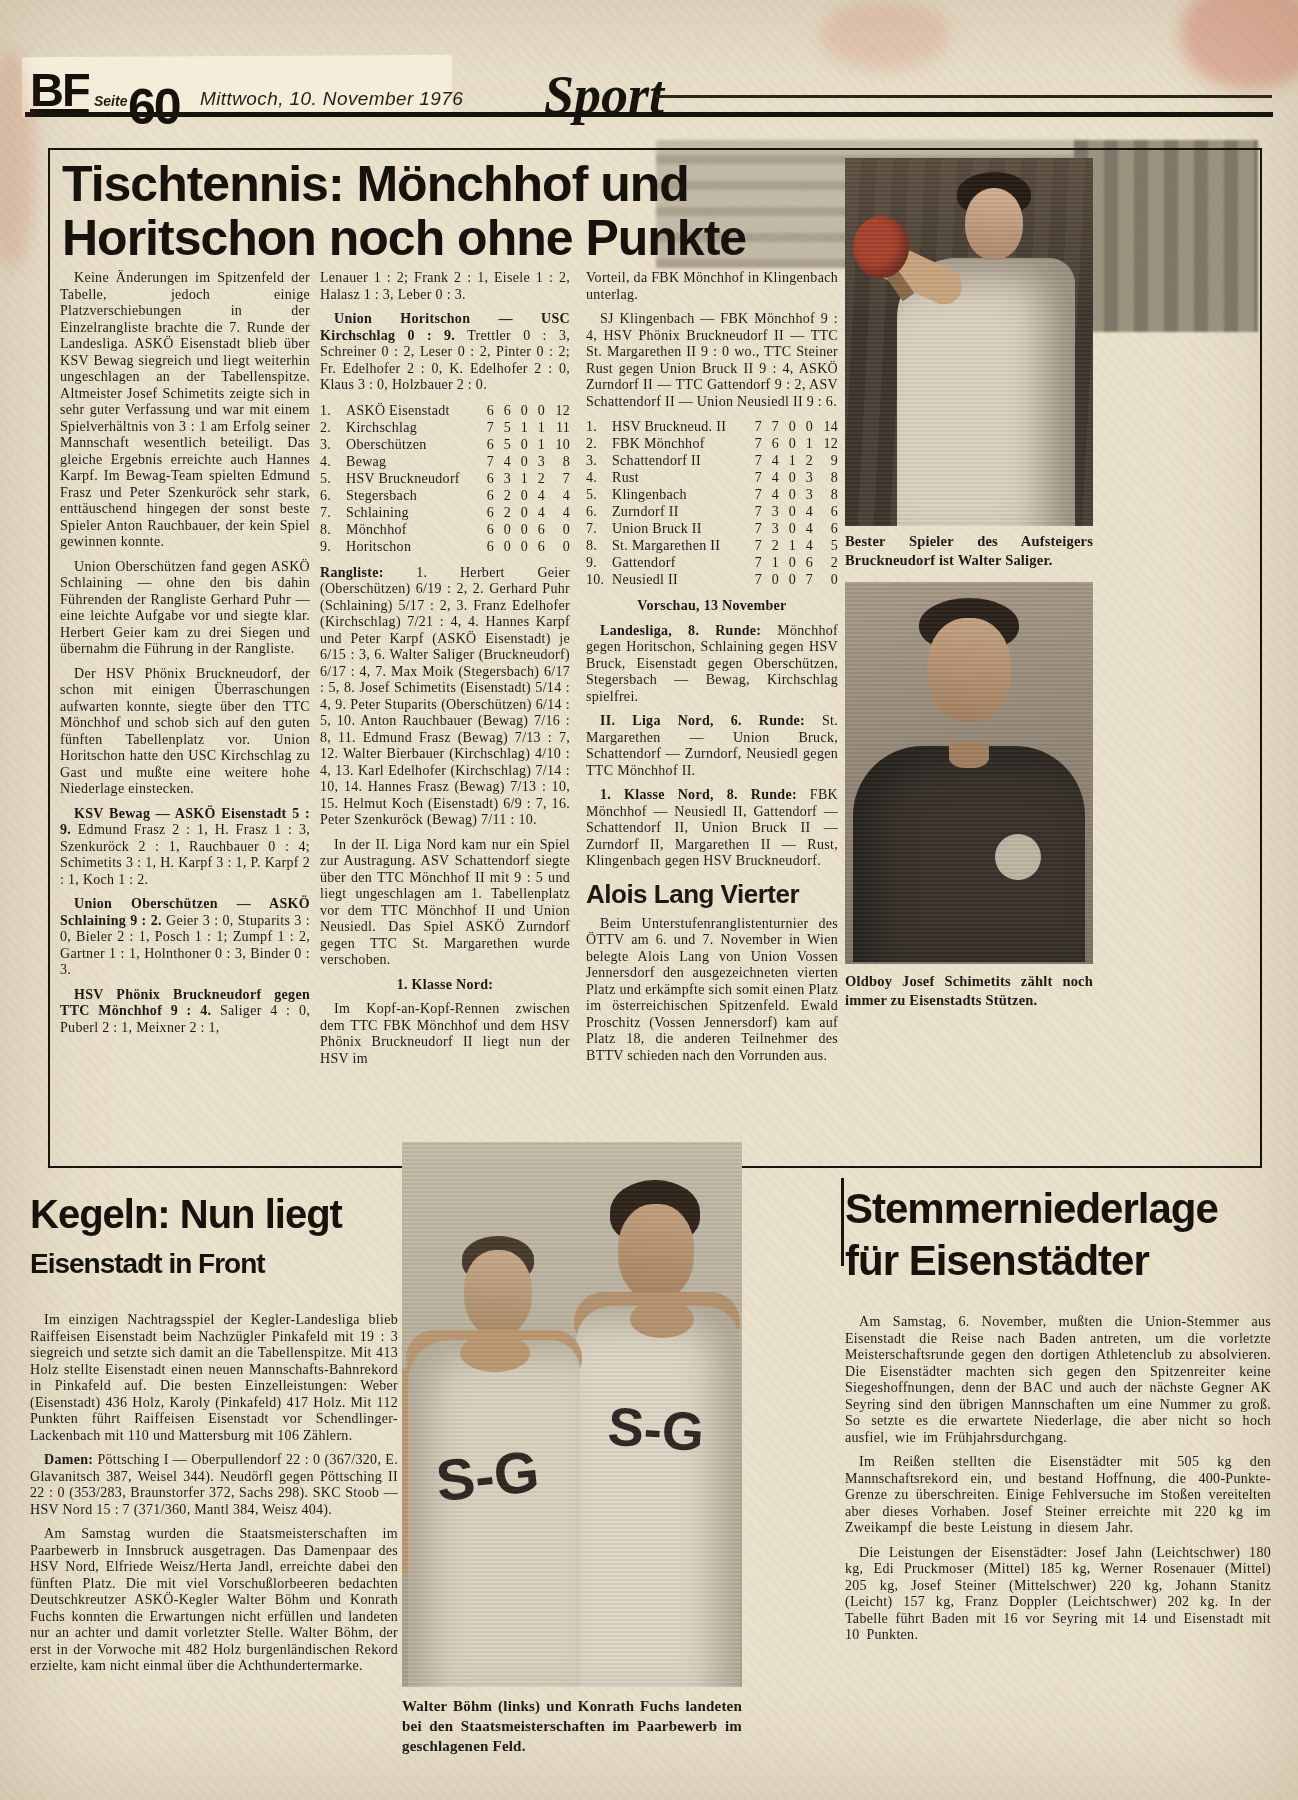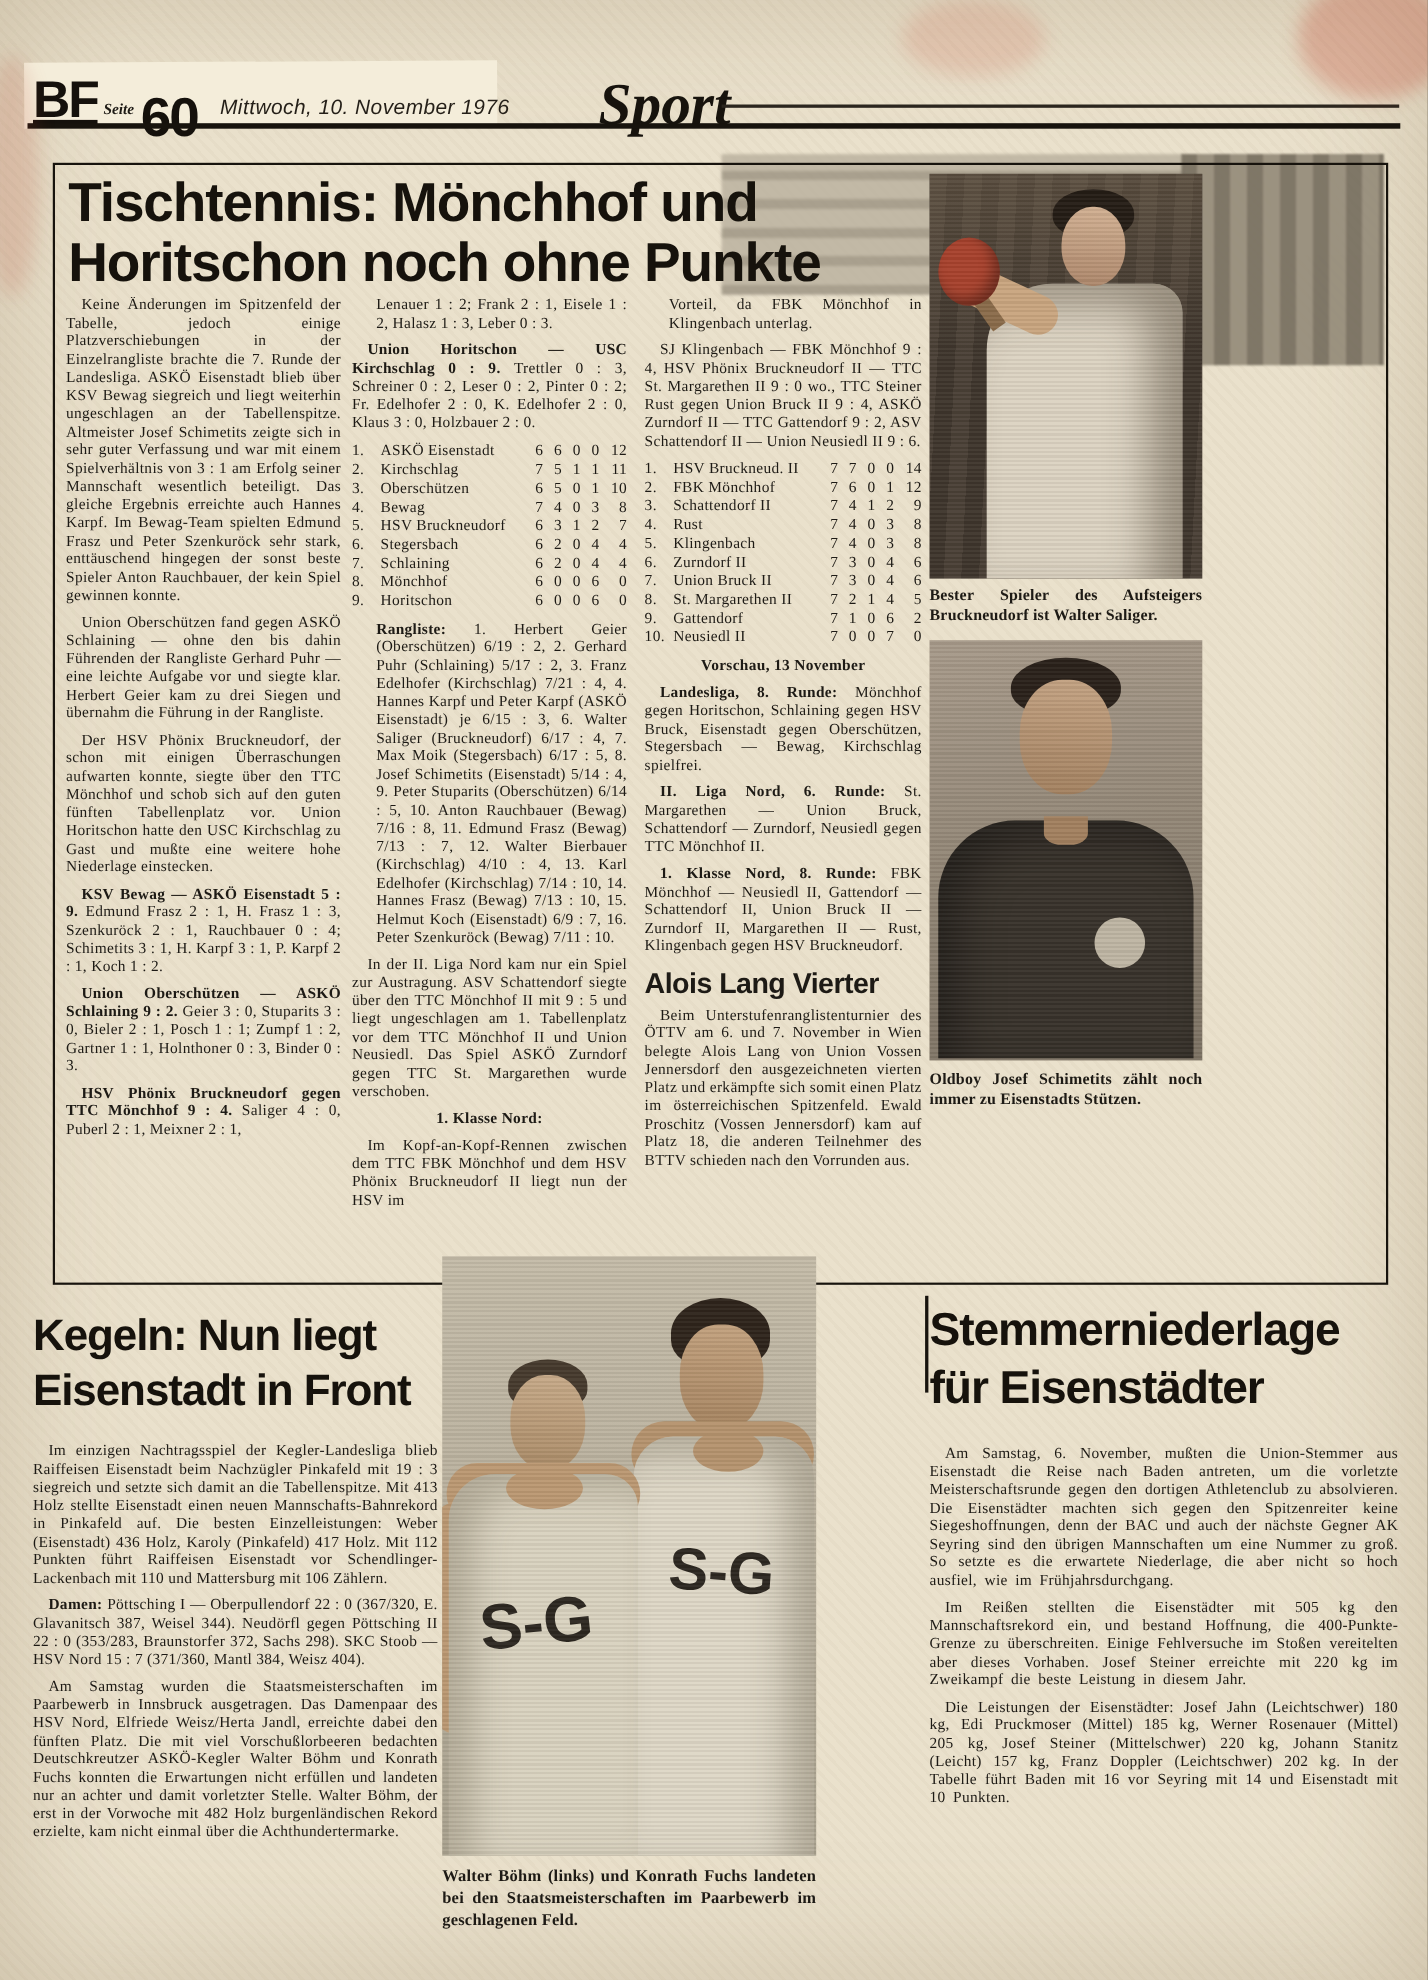--- a/index.html
+++ b/index.html
@@ -4,34 +4,34 @@
 <style>
   html,body{margin:0;padding:0;background:#6b665c;}
   .page{position:relative;width:1298px;height:1800px;margin:0 auto;background:#eae1cc;
         background-image:repeating-linear-gradient(47deg,rgba(120,100,70,0.035) 0 3px,transparent 3px 8px);
         font-family:"Liberation Serif",serif;color:#1d1a15;overflow:hidden;
         box-shadow:inset 0 0 120px rgba(120,95,60,0.25);}
 
   
   .band{position:absolute;left:22px;top:56px;width:430px;height:60px;background:#f4edda;transform:rotate(-0.3deg);}
   .bf{position:absolute;left:30px;top:62px;font-family:"Liberation Sans",sans-serif;font-weight:900;font-size:47px;letter-spacing:-2px;color:#15110c;text-decoration:underline;}
-  .seite{position:absolute;left:94px;top:93px;font-family:Liberation Serif, serif;font-weight:700;font-style:italic;font-size:14px;}
+  .seite{position:absolute;left:94px;top:93px;font-family:Liberation Sans, sans-serif;font-weight:700;font-style:italic;font-size:14px;}
   .pno{position:absolute;left:128px;top:58px;font-family:"Liberation Sans",sans-serif;font-weight:900;font-size:50px;letter-spacing:-2px;color:#15110c;margin-top:20px;}
   .date{position:absolute;left:200px;top:88px;font-family:"Liberation Sans",sans-serif;font-style:italic;font-size:19px;letter-spacing:0.4px;color:#241f18;}
   .sport{position:absolute;left:544px;top:64px;font-family:Liberation Serif, serif;font-style:italic;font-weight:800;font-size:54px;color:#17130d;}
   .rule-thin{position:absolute;left:656px;top:95px;width:616px;height:3px;background:#2b261e;}
   .rule-thick{position:absolute;left:25px;top:112px;width:1248px;height:5px;background:#17130d;}
 
   
   .box{position:absolute;left:48px;top:148px;width:1210px;height:1016px;border:2px solid #17130d;}
   .hl{position:absolute;font-family:"Liberation Sans",sans-serif;font-weight:700;font-size:50px;line-height:52px;letter-spacing:-1px;color:#16120c;white-space:nowrap;}
   .col{position:absolute;top:120px;width:250px;height:890px;overflow:hidden;font-size:14px;line-height:16.5px;
        text-align:justify;letter-spacing:0.3px;}
   .p{margin:0 0 8px;text-indent:14px;}
-  .p.noind{text-indent:0;margin-left:22px;}
+  .p.noind{text-indent:0;}
   .lead{font-weight:bold;}
   .subhead{text-align:center;font-weight:bold;margin:2px 0 8px;text-indent:0;}
   .league{margin:4px 0 10px;font-size:14px;}
   .trow{display:flex;line-height:17px;white-space:nowrap;}
   .tpos{width:26px;}
   .tteam{flex:1;overflow:hidden;}
   .tn{width:17px;text-align:right;}
   .tn.pts{width:25px;}
   .alois{font-family:"Liberation Sans",sans-serif;font-weight:700;font-size:26px;line-height:28px;margin:10px 0 8px;letter-spacing:-0.5px;}
   .caption{position:absolute;font-weight:bold;font-size:14.5px;line-height:19px;text-align:justify;letter-spacing:0.2px;}
@@ -327,21 +327,21 @@
       <div class="p2-neck"></div>
       <div class="p2-badge"></div>
       <div class="grain"></div>
     </div>
     <div class="caption" style="left:795px;top:822px;width:248px;">Oldboy Josef Schimetits zählt noch immer zu Eisenstadts Stützen.</div>
   </div>
 
   <div class="vrule"></div>
 
   <div class="hl2" style="left:30px;top:1190px;font-size:40px;line-height:48px;">Kegeln: Nun liegt</div>
-  <div class="hl2" style="left:30px;top:1240px;font-size:40px;line-height:48px;">Eisenstadt in Front</div>
+  <div class="hl2" style="left:30px;top:1240px;font-size:28px;line-height:48px;">Eisenstadt in Front</div>
   <div class="body-col" style="left:30px;top:1312px;width:368px;height:482px;">
     <p class="p"><b class="lead"></b><span>Im einzigen Nachtragsspiel der Kegler-Landesliga blieb Raiffeisen Eisenstadt beim Nachzügler Pinkafeld mit 19 : 3 siegreich und setzte sich damit an die Tabellenspitze. Mit 413 Holz stellte Eisenstadt einen neuen Mannschafts-Bahnrekord in Pinkafeld auf. Die besten Einzelleistungen: Weber (Eisenstadt) 436 Holz, Karoly (Pinkafeld) 417 Holz. Mit 112 Punkten führt Raiffeisen Eisenstadt vor Schendlinger-Lackenbach mit 110 und Mattersburg mit 106 Zählern.</span></p>
     <p class="p"><b class="lead">Damen: </b><span>Pöttsching I — Oberpullendorf 22 : 0 (367/320, E. Glavanitsch 387, Weisel 344). Neudörfl gegen Pöttsching II 22 : 0 (353/283, Braunstorfer 372, Sachs 298). SKC Stoob — HSV Nord 15 : 7 (371/360, Mantl 384, Weisz 404).</span></p>
     <p class="p"><b class="lead"></b><span>Am Samstag wurden die Staatsmeisterschaften im Paarbewerb in Innsbruck ausgetragen. Das Damenpaar des HSV Nord, Elfriede Weisz/Herta Jandl, erreichte dabei den fünften Platz. Die mit viel Vorschußlorbeeren bedachten Deutschkreutzer ASKÖ-Kegler Walter Böhm und Konrath Fuchs konnten die Erwartungen nicht erfüllen und landeten nur an achter und damit vorletzter Stelle. Walter Böhm, der erst in der Vorwoche mit 482 Holz burgenländischen Rekord erzielte, kam nicht einmal über die Achthundertermarke.</span></p>
   </div>
 
   <div class="photo photo3" style="left:402px;top:1142px;width:340px;height:545px;">
     <div class="m2-hair"></div>
     <div class="m2-face"></div>
     <div class="m2-shoulder"></div>

